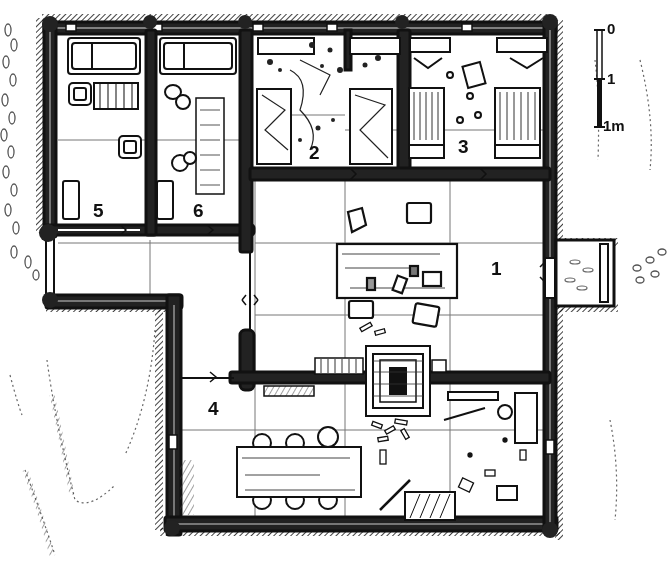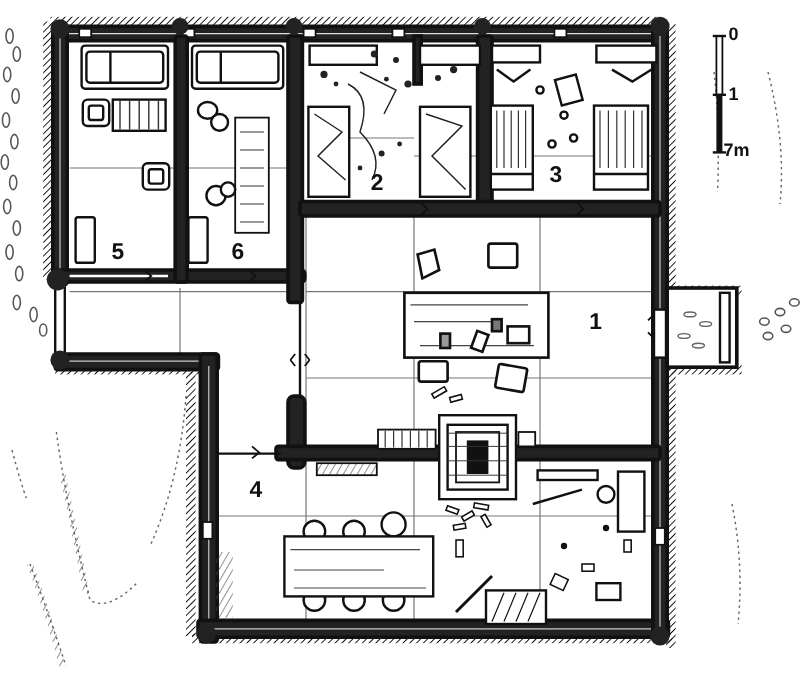--- a/index.html
+++ b/index.html
@@ -360,13 +360,13 @@
 
 <div class="lbl" style="left:491px;top:258px;">1</div>
 <div class="lbl" style="left:309px;top:142px;">2</div>
 <div class="lbl" style="left:458px;top:136px;">3</div>
 <div class="lbl" style="left:208px;top:398px;">4</div>
 <div class="lbl" style="left:93px;top:200px;">5</div>
 <div class="lbl" style="left:193px;top:200px;">6</div>
 
 <div class="scale-lbl" style="left:607px;top:20px;">0</div>
 <div class="scale-lbl" style="left:607px;top:70px;">1</div>
-<div class="scale-lbl" style="left:603px;top:117px;">7m</div>
+<div class="scale-lbl" style="left:603px;top:117px;">1m</div>
 
 </body></html>

